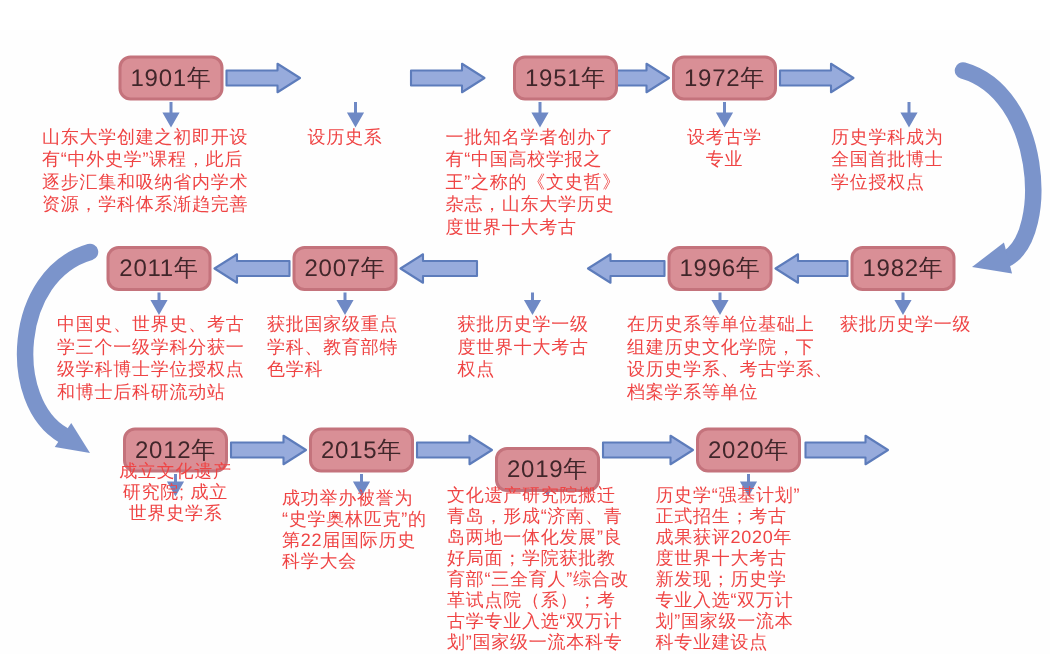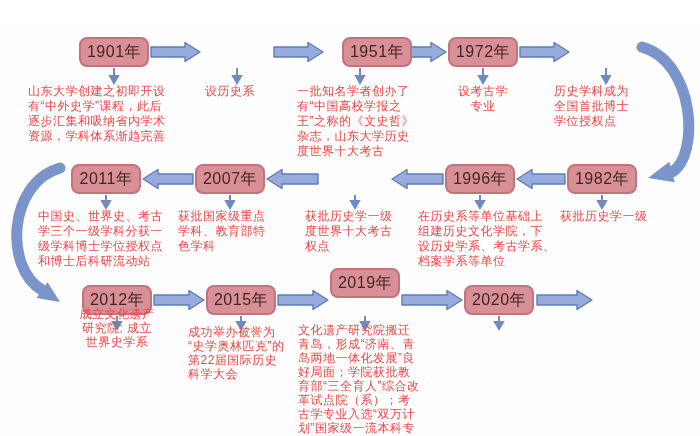--- a/index.html
+++ b/index.html
@@ -123,21 +123,21 @@
   <div class="year-box" style="left:342px;top:17px">1951年</div>
   <div class="year-box" style="left:448px;top:17px">1972年</div>
 
   <div class="year-box" style="left:71px;top:144px">2011年</div>
   <div class="year-box" style="left:195px;top:144px">2007年</div>
   <div class="year-box" style="left:445px;top:144px">1996年</div>
   <div class="year-box" style="left:567px;top:144px">1982年</div>
 
   <div class="year-box" style="left:82px;top:265px">2012年</div>
   <div class="year-box" style="left:206px;top:265px">2015年</div>
-  <div class="year-box" style="left:330px;top:248px">2019年</div>
+  <div class="year-box" style="left:330px;top:278px">2019年</div>
   <div class="year-box" style="left:464px;top:265px">2020年</div>
 
   <div class="desc" style="left:28px;top:64px">山东大学创建之初即开设
 有“中外史学”课程，此后
 逐步汇集和吸纳省内学术
 资源，学科体系渐趋完善</div>
   <div class="desc" style="left:205px;top:64px">设历史系</div>
   <div class="desc" style="left:297px;top:64px">一批知名学者创办了
 有“中国高校学报之
 王”之称的《文史哲》
@@ -174,15 +174,23 @@
 科学大会</div>
   <div class="desc lh14" style="left:298px;top:303px">文化遗产研究院搬迁
 青岛，形成“济南、青
 岛两地一体化发展”良
 好局面；学院获批教
 育部“三全育人”综合改
 革试点院（系）；考
 古学专业入选“双万计
 划”国家级一流本科专
 业建设点</div>
+  <div class="desc lh14" style="left:437px;top:303px">历史学“强基计划”
+正式招生；考古
+成果获评2020年
+度世界十大考古
+新发现；历史学
+专业入选“双万计
+划”国家级一流本
+科专业建设点</div>
 
   <div class="bottom-strip"></div>
 </div>
 
 </body></html>

